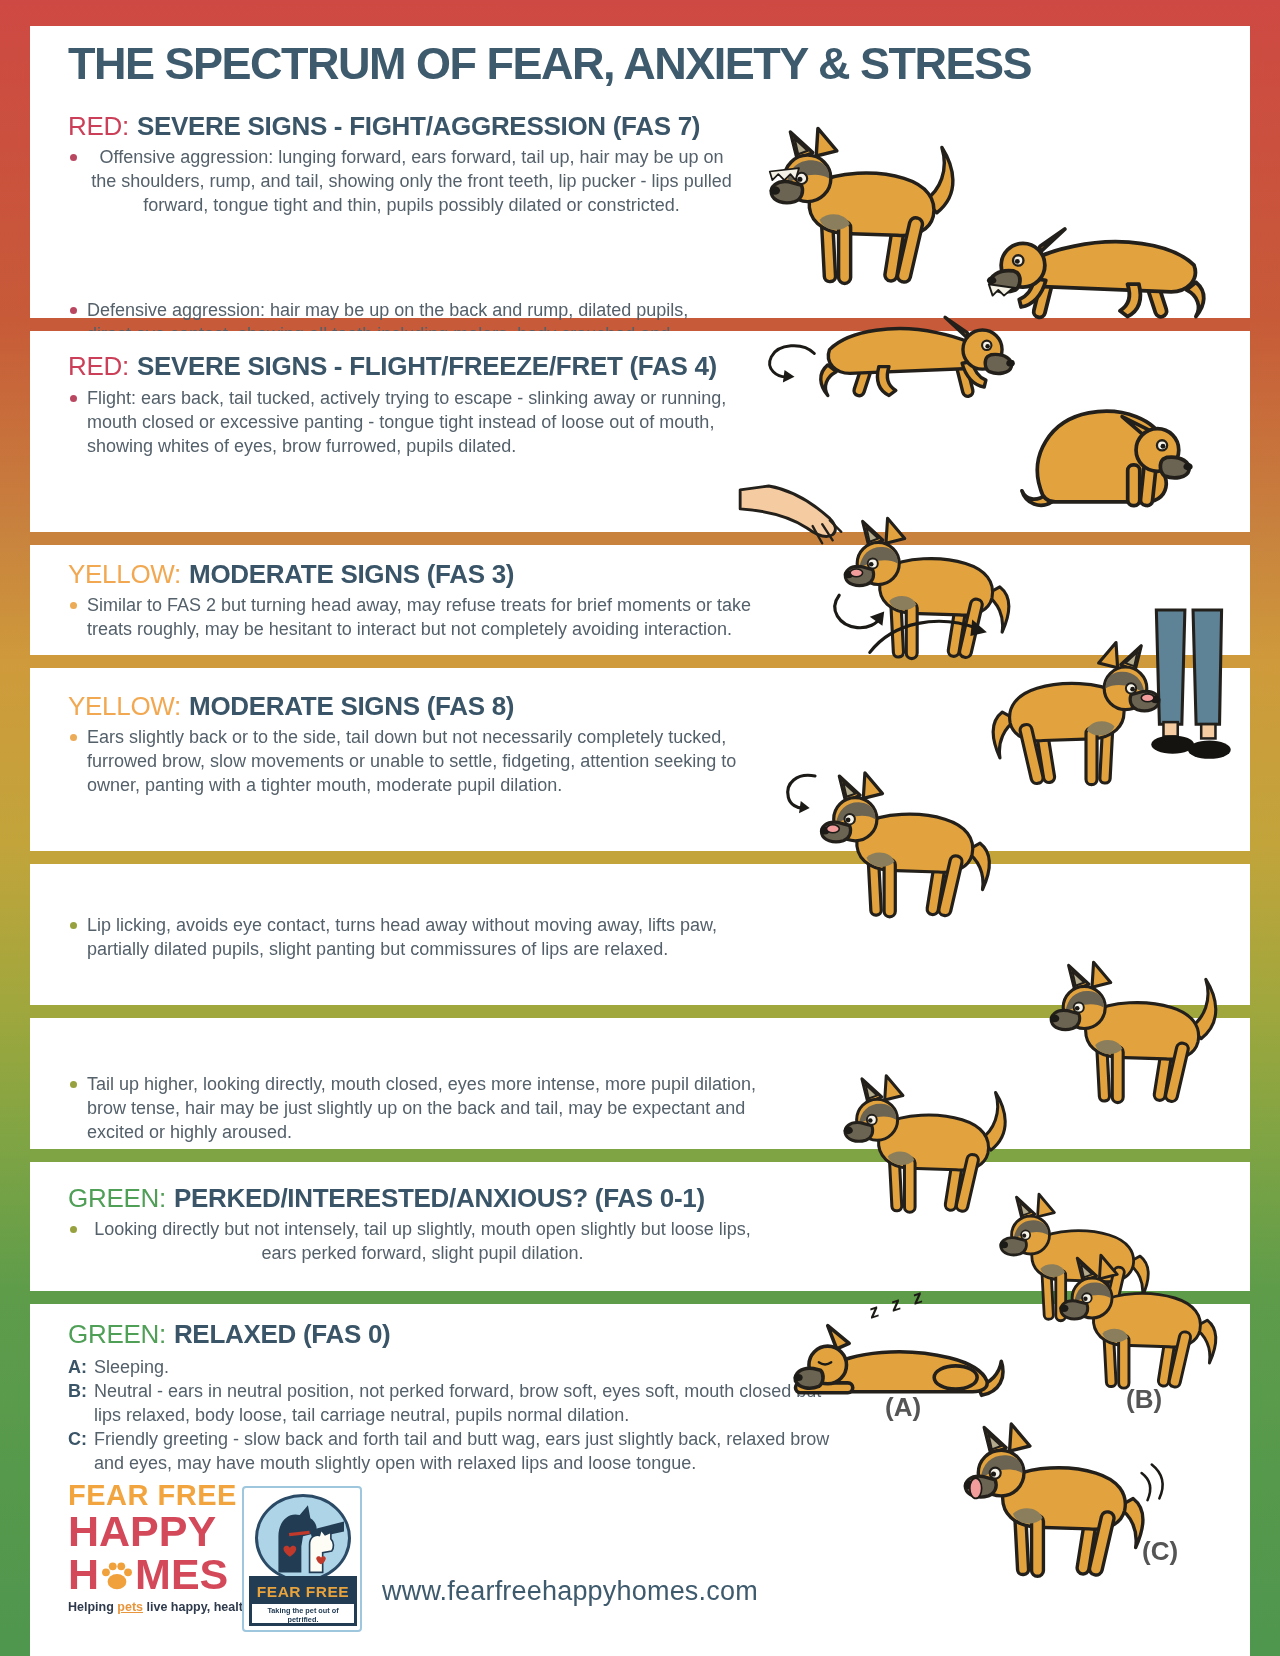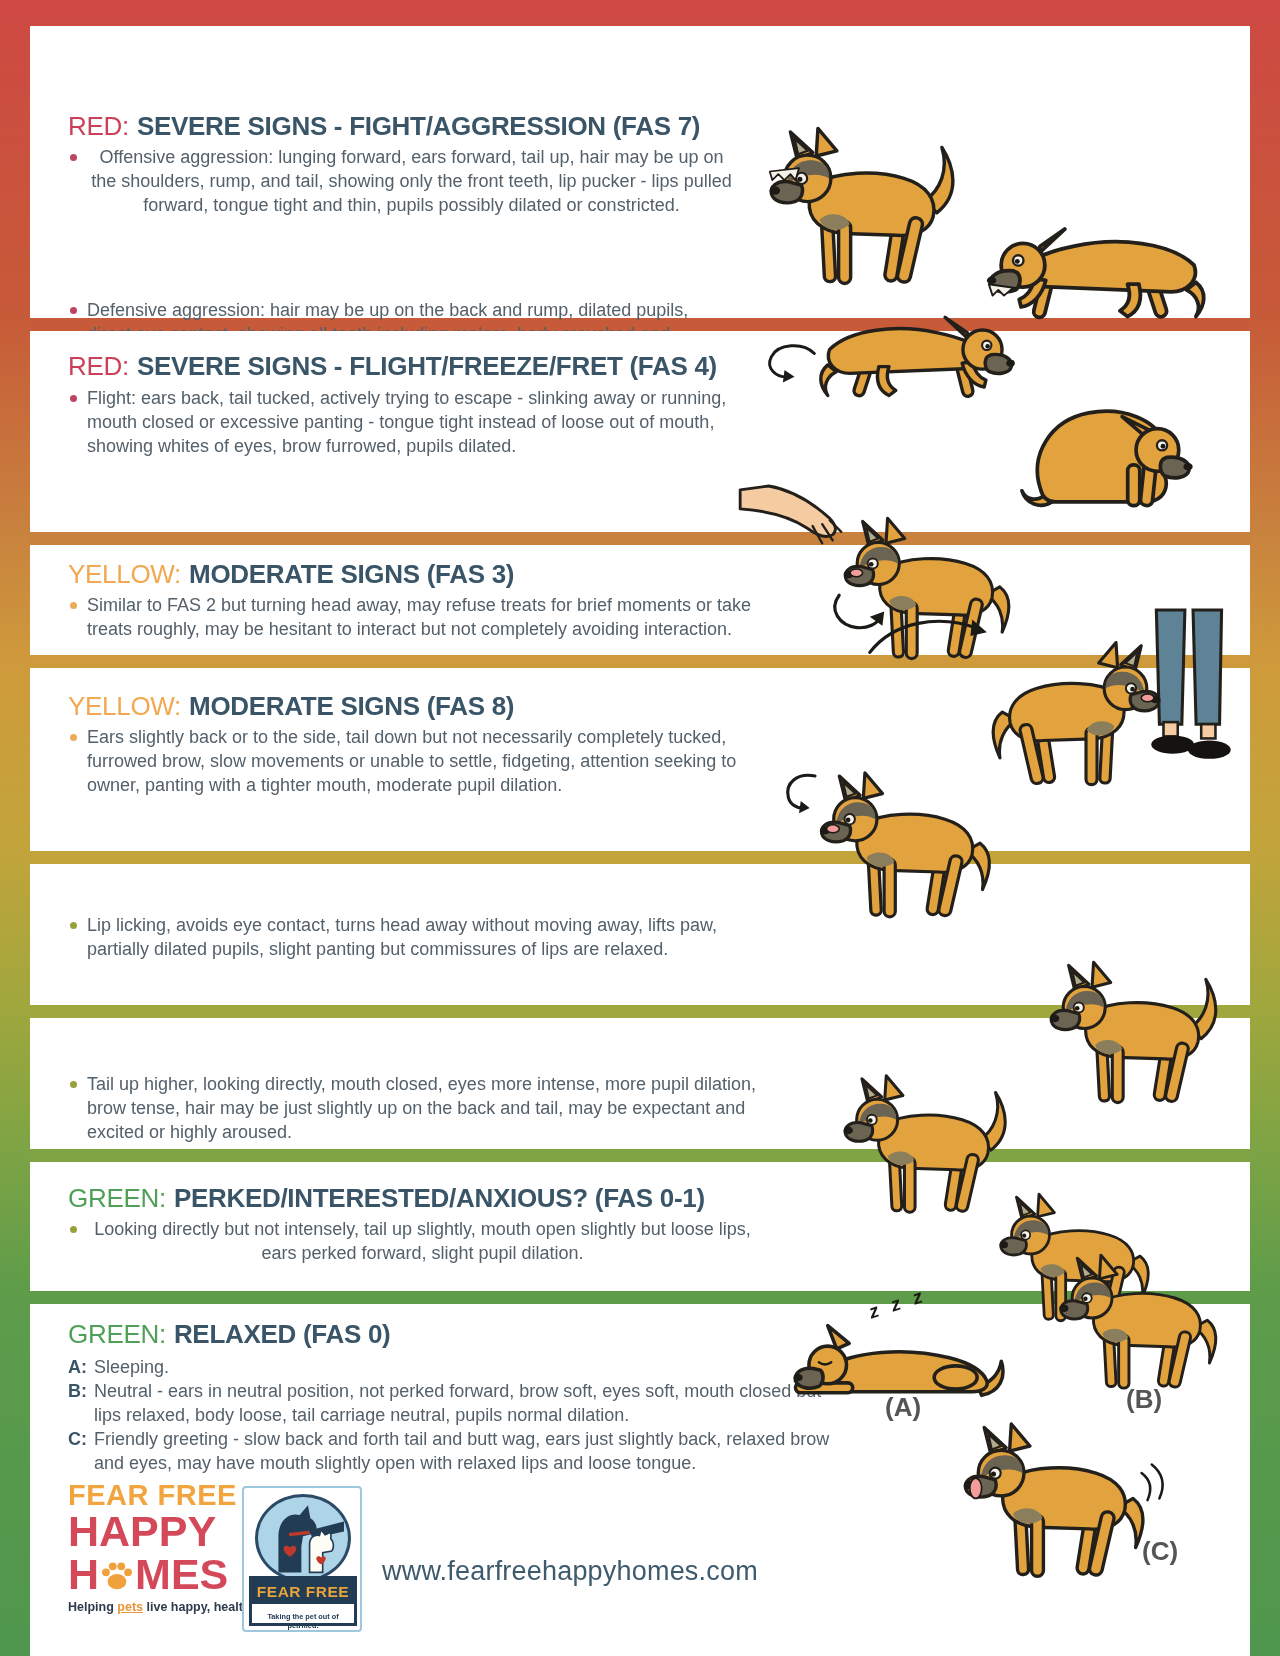--- a/index.html
+++ b/index.html
@@ -31,21 +31,21 @@
   
   .logo-l1{font-weight:800;font-size:29px;letter-spacing:0.5px;color:#F2A43F;line-height:1.05;}
   .logo-l2{font-weight:800;font-size:43px;letter-spacing:0px;color:#D4495A;line-height:1.0;}
   .logo-l3{font-weight:800;font-size:43px;color:#D4495A;line-height:1.0;display:flex;align-items:center;}
   .logo-tag{font-weight:700;font-size:12.5px;color:#2F3B4C;margin-top:4px;white-space:nowrap;}
   .logo-tag .hl{color:#E8953C;text-decoration:underline;}
   .badge{position:absolute;width:120px;height:146px;background:#ffffff;border:2px solid #9EC7DE;border-radius:4px;z-index:6;}
   .badge-oval{position:absolute;left:11px;top:6px;width:96px;height:88px;border-radius:50%;background:#AED4E8;border:3px solid #2B4A66;overflow:hidden;}
   .badge-band{position:absolute;left:5px;top:88px;width:108px;height:50px;border:3px solid #223C54;background:#ffffff;}
   .badge-brand{background:#223C54;color:#E8A33C;font-weight:800;font-size:15.5px;text-align:center;letter-spacing:0.5px;padding:4px 0 3px;}
-  .badge-tag{color:#223C54;font-weight:700;font-size:7.3px;text-align:center;padding-top:8px;}
+  .badge-tag{color:#223C54;font-weight:700;font-size:7.3px;text-align:center;padding-top:2px;}
   .url{font-size:27px;color:var(--slate,#3E5A6D);letter-spacing:0.2px;}
 </style>
 </head>
 <body>
 
 <div class="poster">
 
   <svg width="0" height="0" style="position:absolute">
     <defs>
       <g id="dog-core">
@@ -117,20 +117,21 @@
 
   <div class="divider" style="top:318px;background:#C75A38;"></div>
   <div class="divider" style="top:532px;background:#C8823E;"></div>
   <div class="divider" style="top:655px;background:#CF9A3B;"></div>
   <div class="divider" style="top:851px;background:#C2A43B;"></div>
   <div class="divider" style="top:1005px;background:#9FA73D;"></div>
   <div class="divider" style="top:1149px;background:#7FA444;"></div>
   <div class="divider" style="top:1291px;background:#5E9C4A;"></div>
 
   <div class="panel sec-red" style="top:26px;height:292px;">
+    <h1 class="title abs" style="left:38px;top:14px;">THE SPECTRUM OF FEAR, ANXIETY &amp; STRESS</h1>
     <h2 class="sec-head abs" style="left:38px;top:86px;">
       <span class="sec-label">RED:</span><span>SEVERE SIGNS - FIGHT/AGGRESSION (FAS 7)</span>
     </h2>
     <div class="body bul abs" style="left:38px;top:120px;width:668px;text-align:center;">Offensive aggression: lunging forward, ears forward, tail up, hair may be up on the shoulders, rump, and tail, showing only the front teeth, lip pucker - lips pulled forward, tongue tight and thin, pupils possibly dilated or constricted.</div>
     <div class="body bul abs" style="left:38px;top:201px;width:650px;">Defensive aggression: hair may be up on the back and rump, dilated pupils, direct eye contact, showing all teeth including molars, body crouched and retreating, tail tucked, ears back.</div>
   </div>
 
   <div class="panel sec-red" style="top:331px;height:201px;">
     <h2 class="sec-head abs" style="left:38px;top:21px;">
       <span class="sec-label">RED:</span><span>SEVERE SIGNS - FLIGHT/FREEZE/FRET (FAS 4)</span>
@@ -216,21 +217,21 @@
           <path fill="#FDFDF6" stroke="#223C54" stroke-width="2" d="M58,92 L58,58 C58,50 64,45 70,47 L72,40 L77,46 L84,43 L84,51 C88,55 88,62 85,66 L74,68 L74,92 Z"></path>
           <path fill="#C0392B" d="M72,74 c-2,-4 -8,-1 -5,3 c1,3 5,5 5,5 c0,0 4,-2 5,-5 c3,-4 -3,-7 -5,-3 Z"></path>
         </svg>
       </div>
       <div class="badge-band">
         <div class="badge-brand">FEAR FREE</div>
         <div class="badge-tag">Taking the pet out of petrified.</div>
       </div>
     </div>
 
-    <div class="url abs" style="left:352px;top:252px;">www.fearfreehappyhomes.com</div>
+    <div class="url abs" style="left:352px;top:272px;">www.fearfreehappyhomes.com</div>
   </div>
 
   <div class="fig" style="left:768px;top:106px;width:198px;height:168px;">
     <svg viewBox="0 -20 230 195">
         <use href="#dog-su"></use>
       <path d="M2,56 L36,52 L32,66 L26,59 L19,66 L12,59 L5,66 Z" fill="#F4F1E6" stroke="#1C1A16" stroke-width="2" stroke-linejoin="round"></path>
     </svg>
   </div>
 
   <div class="fig" style="left:985px;top:212px;width:228px;height:114px;">

